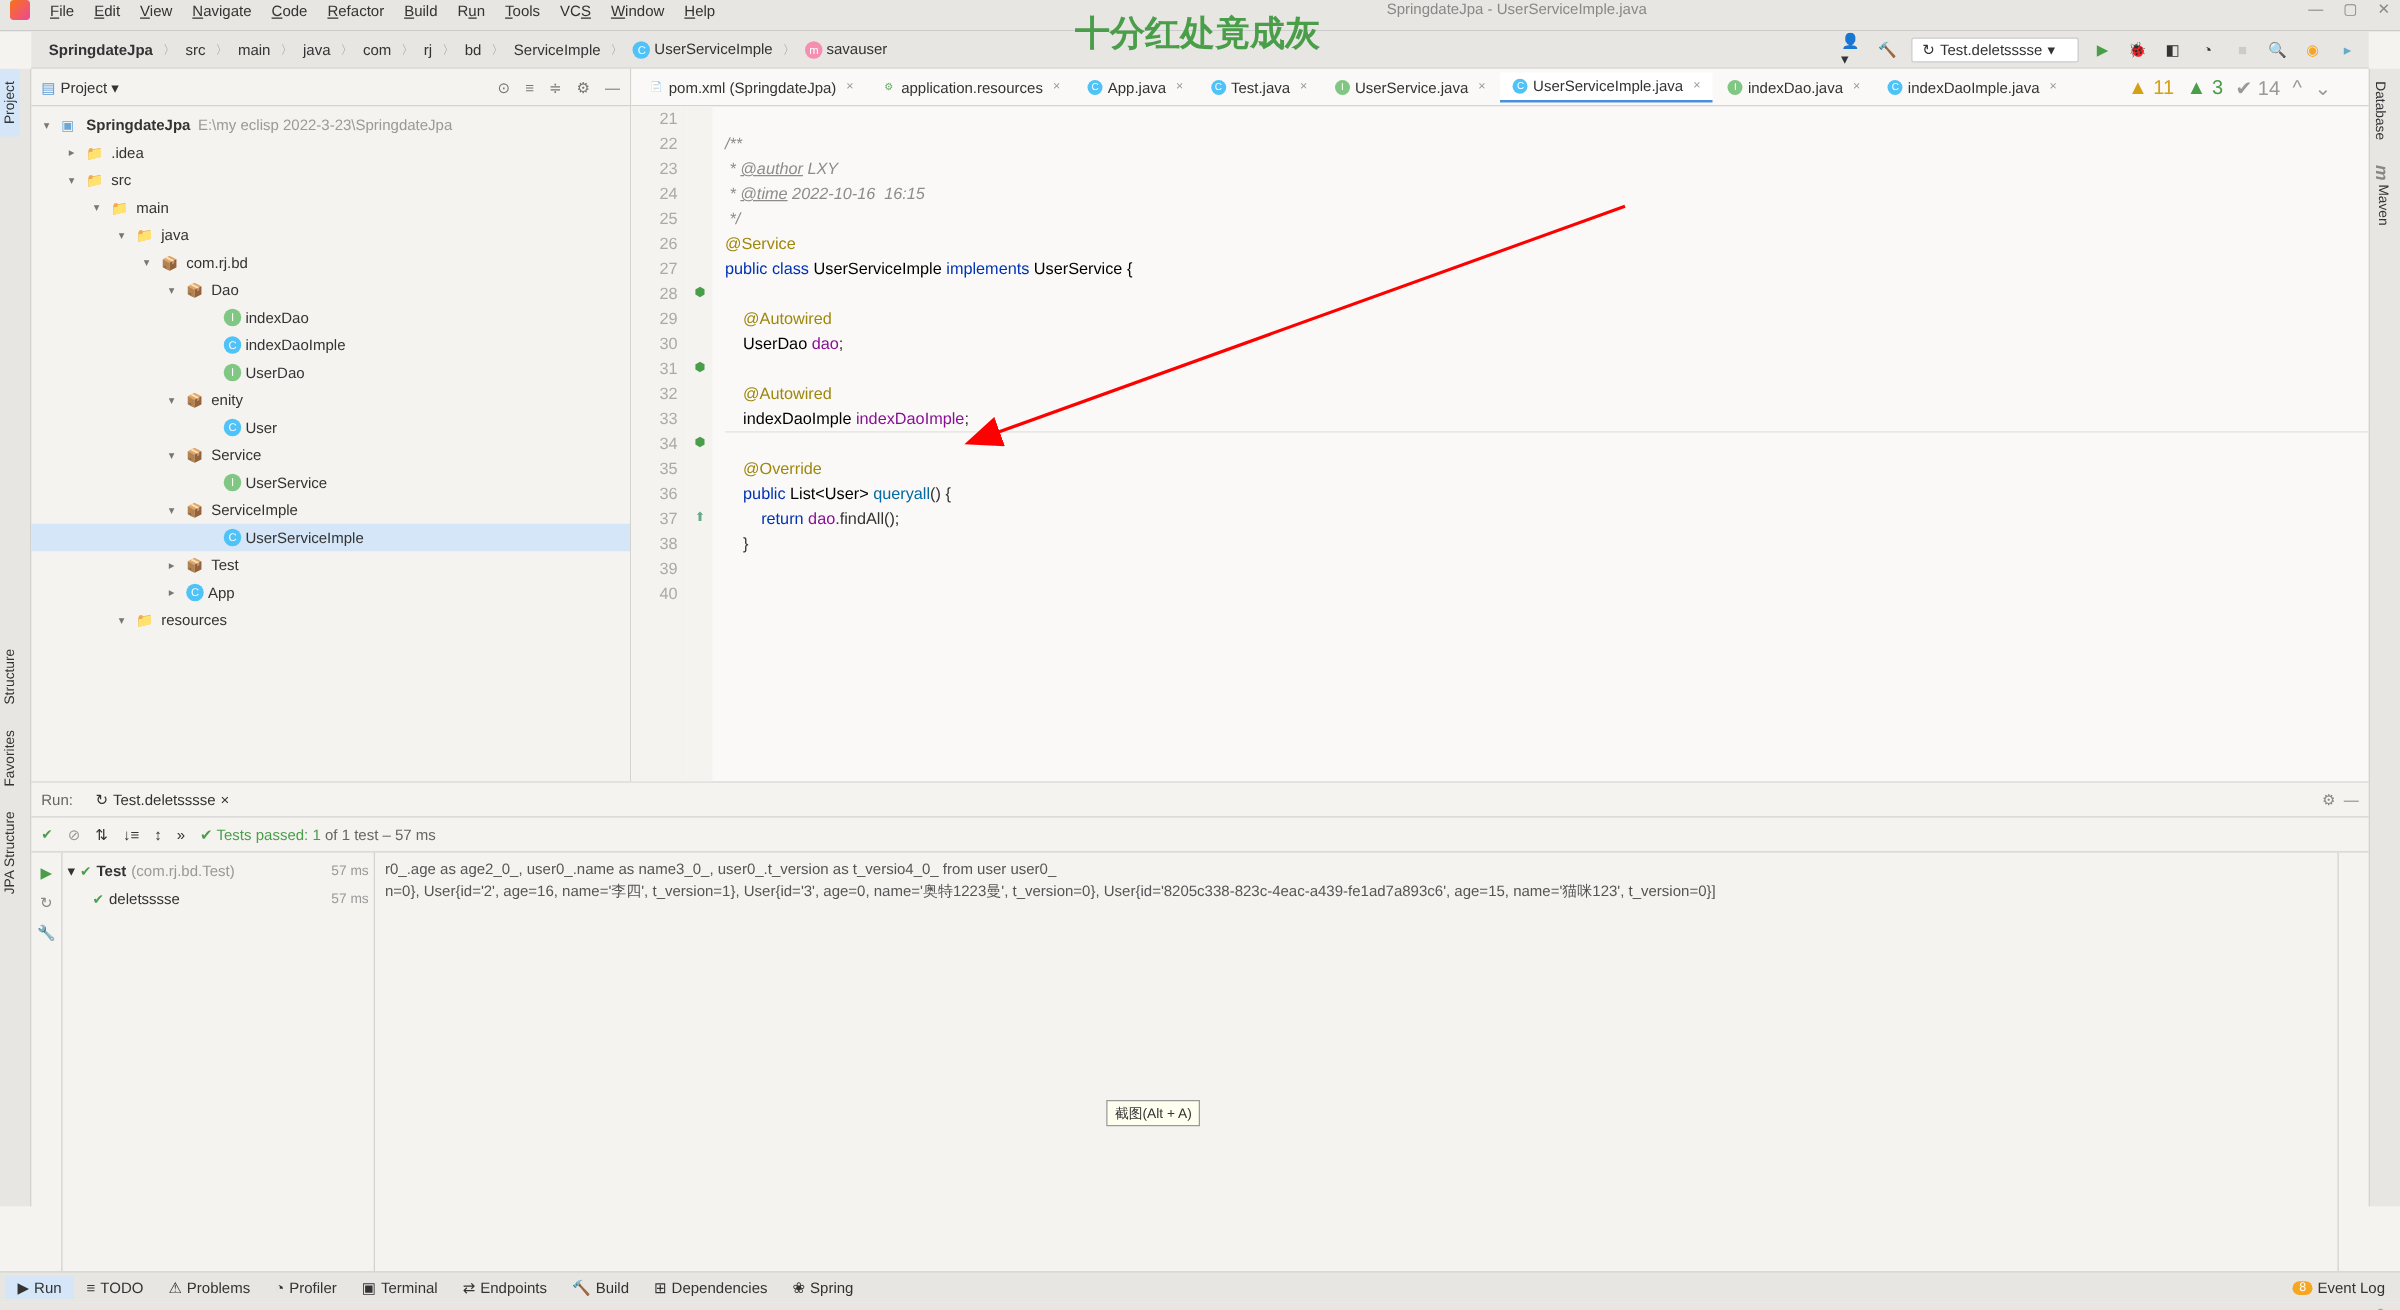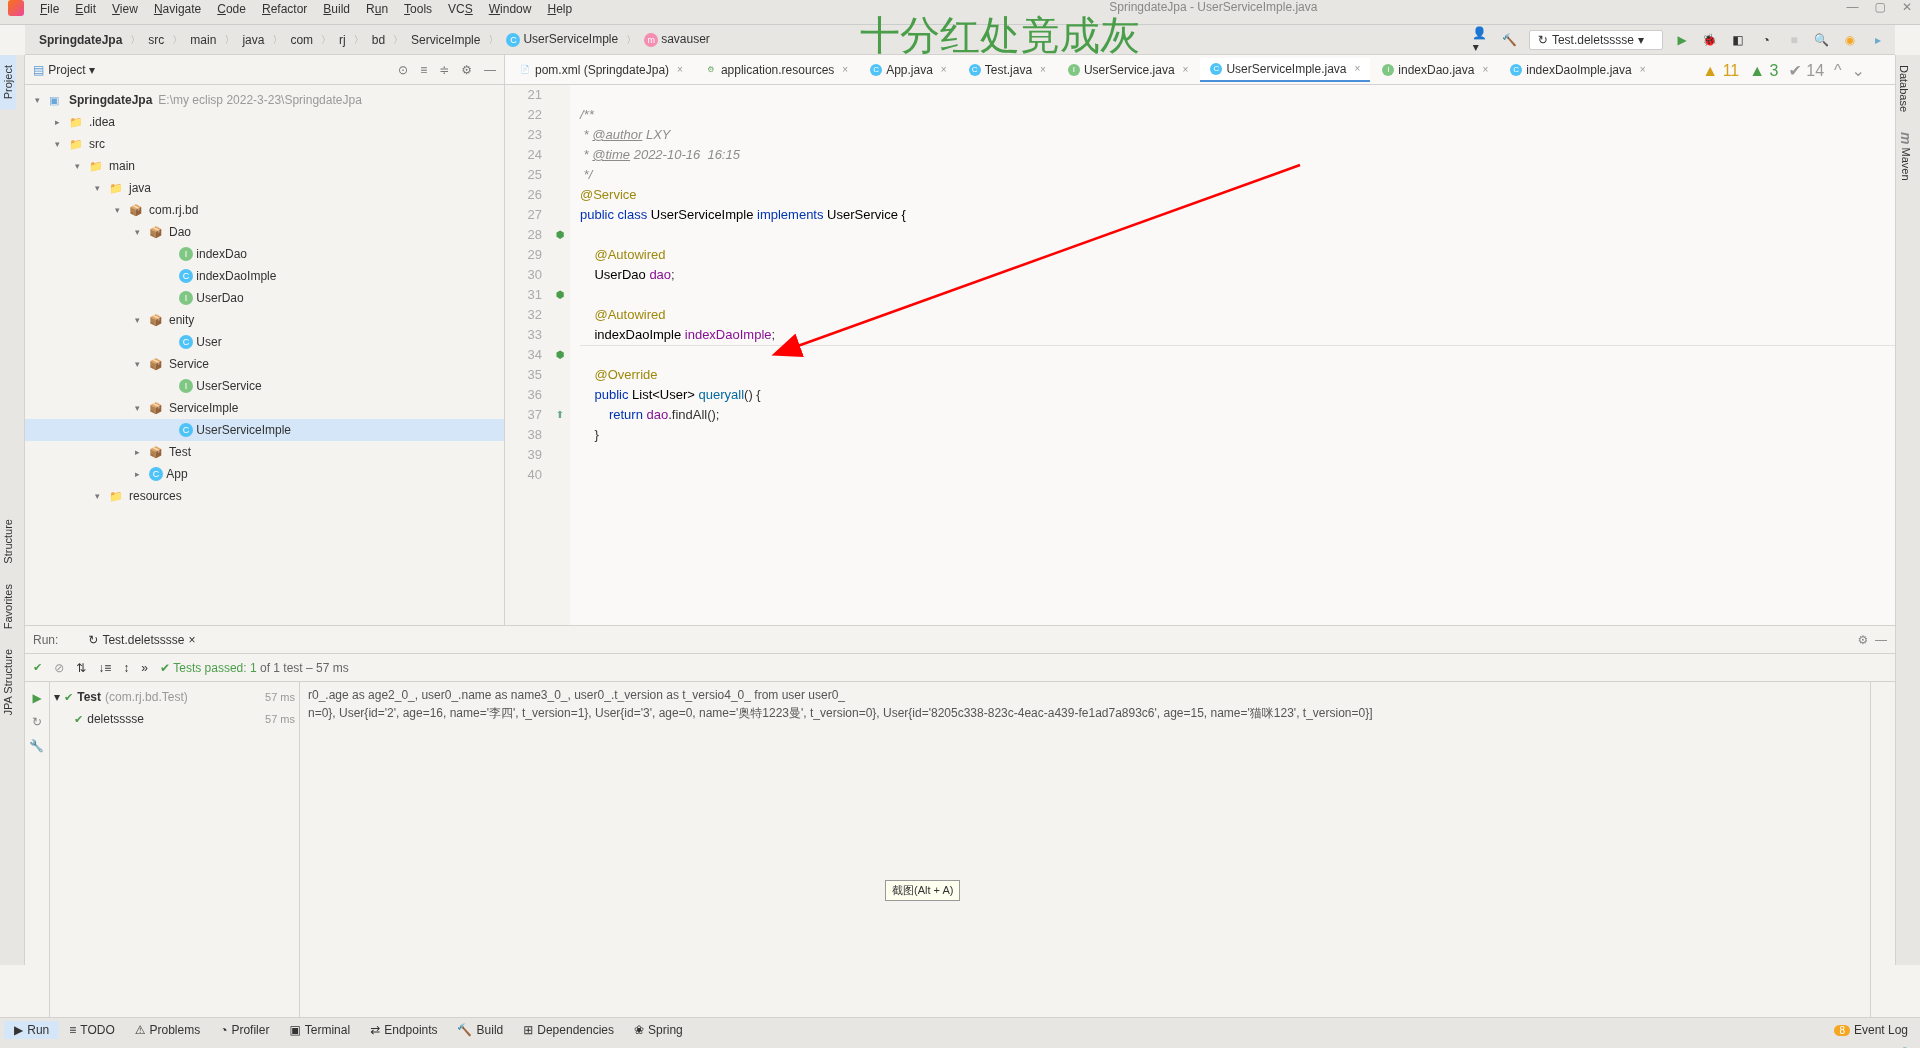--- a/index.html
+++ b/index.html
@@ -7,21 +7,21 @@
 
 
 .menu-bar { height: 25px; background: #e8e6e3; display: flex; align-items: flex-start; padding: 0 8px; border-bottom: 1px solid #ccc; }
 .menu-bar .logo { width: 16px; height: 16px; background: linear-gradient(135deg, #f97316, #ec4899); border-radius: 3px; margin-right: 8px; }
 .menu-bar .menu-item { padding: 2px 8px; cursor: pointer; }
 .menu-bar .menu-item u { text-decoration: underline; }
 .menu-bar .title { flex: 1; text-align: center; color: #888; }
 .menu-bar .window-controls { display: flex; gap: 16px; color: #888; }
 
 
-.watermark { position: absolute; top: 8px; left: 860px; font-size: 40px; font-weight: normal; color: #4a9e4a; z-index: 10; }
+.watermark { position: absolute; top: 8px; left: 860px; font-size: 28px; font-weight: bold; color: #4a9e4a; z-index: 10; }
 
 
 .nav-bar { height: 30px; background: #e8e6e3; display: flex; align-items: center; padding: 0 8px; border-bottom: 1px solid #d4d2cf; }
 .breadcrumb { display: flex; align-items: center; gap: 2px; flex: 1; }
 .breadcrumb .crumb { padding: 2px 6px; }
 .breadcrumb .sep { color: #999; font-size: 10px; }
 .breadcrumb .icon-c { display: inline-flex; width: 14px; height: 14px; background: #4fc3f7; border-radius: 50%; color: white; font-size: 9px; align-items: center; justify-content: center; margin-right: 3px; }
 .breadcrumb .icon-m { display: inline-flex; width: 14px; height: 14px; background: #f48fb1; border-radius: 50%; color: white; font-size: 9px; align-items: center; justify-content: center; margin-right: 3px; }
 .nav-right { display: flex; align-items: center; gap: 10px; }
 .run-config { border: 1px solid #ccc; padding: 2px 18px 2px 8px; background: #fff; border-radius: 2px; display: flex; align-items: center; gap: 4px; }
@@ -82,21 +82,21 @@
 
 
 .code-indicators { position: absolute; top: 6px; right: 30px; display: flex; gap: 10px; align-items: center; font-size: 16px; }
 .ind-warn { color: #d4a017; }
 .ind-err { color: #4a9e4a; }
 .ind-info { color: #999; }
 
 
 .run-panel { height: 392px; border-top: 1px solid #d4d2cf; display: flex; flex-direction: column; background: #f5f3f0; }
 .run-header { height: 28px; display: flex; align-items: center; padding: 0 8px; border-bottom: 1px solid #d4d2cf; }
-.run-header .run-label { margin-right: 24px; color: #666; }
+.run-header .run-label { margin-right: 12px; color: #666; }
 .run-header .run-tab { display: flex; align-items: center; gap: 4px; padding: 2px 6px; }
 .run-header .spacer { flex: 1; }
 .run-toolbar { height: 28px; display: flex; align-items: center; padding: 0 8px; gap: 12px; border-bottom: 1px solid #d4d2cf; }
 .test-status { color: #666; }
 .test-status .passed { color: #4a9e4a; }
 .run-body { flex: 1; display: flex; }
 .run-left-strip { width: 25px; border-right: 1px solid #d4d2cf; padding-top: 4px; }
 .run-left-strip .icon { height: 24px; display: flex; align-items: center; justify-content: center; cursor: pointer; color: #4a9e4a; }
 .test-tree { width: 250px; border-right: 1px solid #d4d2cf; padding: 4px; }
 .test-row { display: flex; align-items: center; height: 22px; gap: 4px; }

